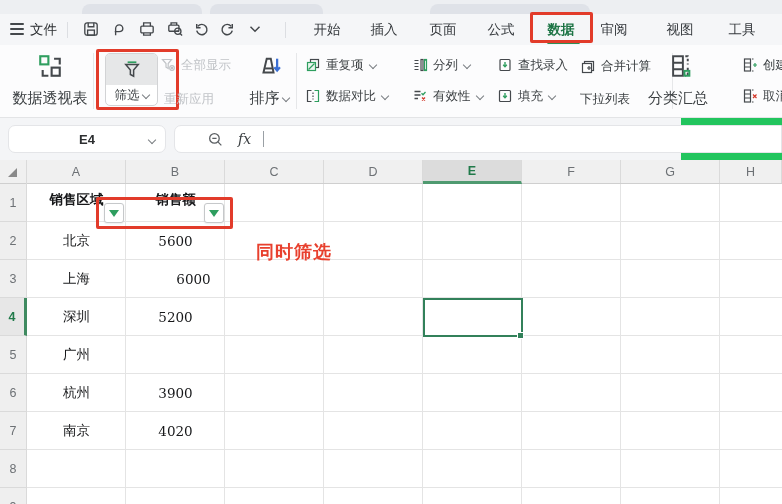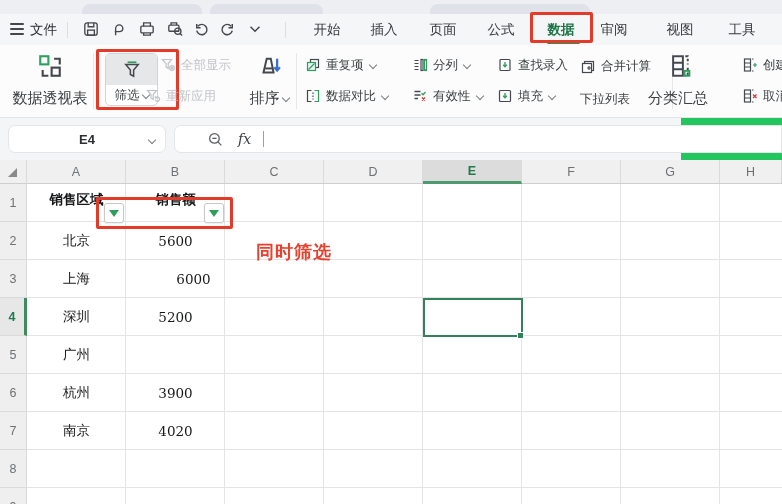--- a/index.html
+++ b/index.html
@@ -177,21 +177,21 @@
     </div>
 
     <div class="smallitem disabled" style="left:160px;top:10px;">
       <svg viewBox="0 0 16 16" fill="none" stroke="#c0c3c7" stroke-width="1.2">
           <path d="M2.5 2.5h9L8.2 6.5v5L6 10.2V6.5z"></path>
           <circle cx="12" cy="11" r="2.3"></circle>
           <circle cx="12" cy="11" r="0.6"></circle>
         </svg>
       <span>全部显示</span>
     </div>
-    <div class="smallitem disabled" style="left:145px;top:41px;">
+    <div class="smallitem disabled" style="left:164px;top:41px;flex-direction:column;">
       <svg viewBox="0 0 16 16" fill="none" stroke="#c0c3c7" stroke-width="1.2">
           <path d="M2.5 2.5h9L8.2 6.5v5L6 10.2V6.5z"></path>
           <path d="M10.2 11.5a2.2 2.2 0 1 0 .6-1.9M10.4 8.2v1.6H12"></path>
         </svg>
       <span>重新应用</span>
     </div>
 
     <div class="bigbtn" style="left:244px;width:50px;">
       <svg viewBox="0 0 16 16" fill="none" stroke-width="1.2">
           <path d="M6.6 3.5h2.5l1.7 8.5H4.6z" stroke="#44484c"></path>

